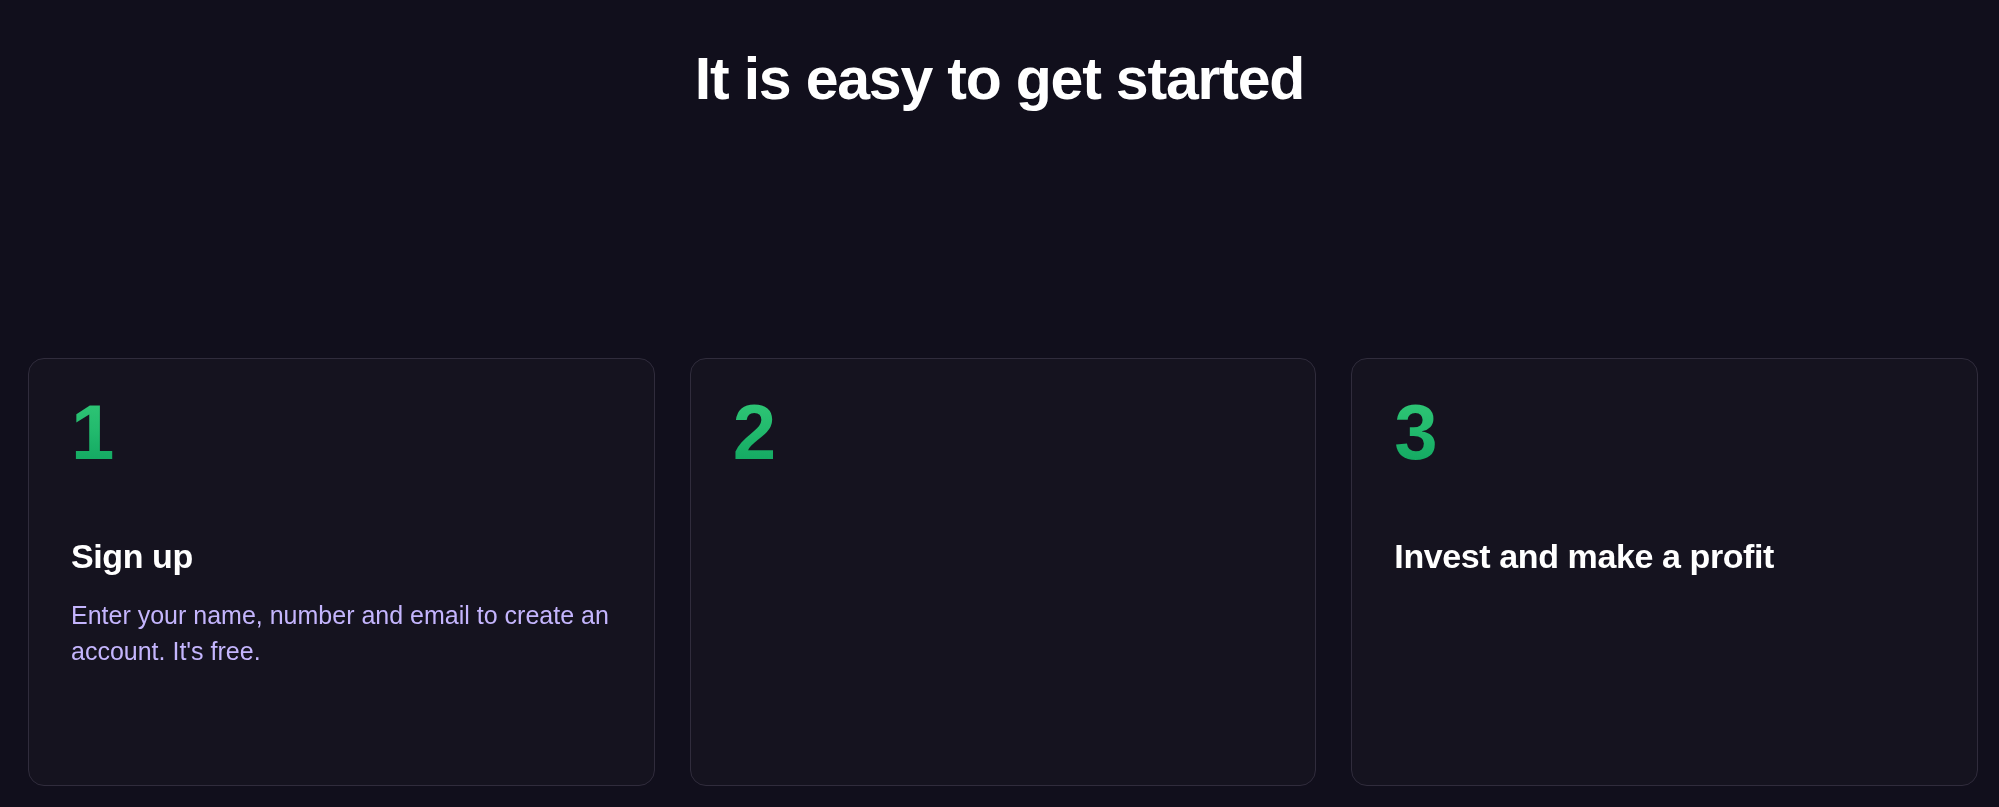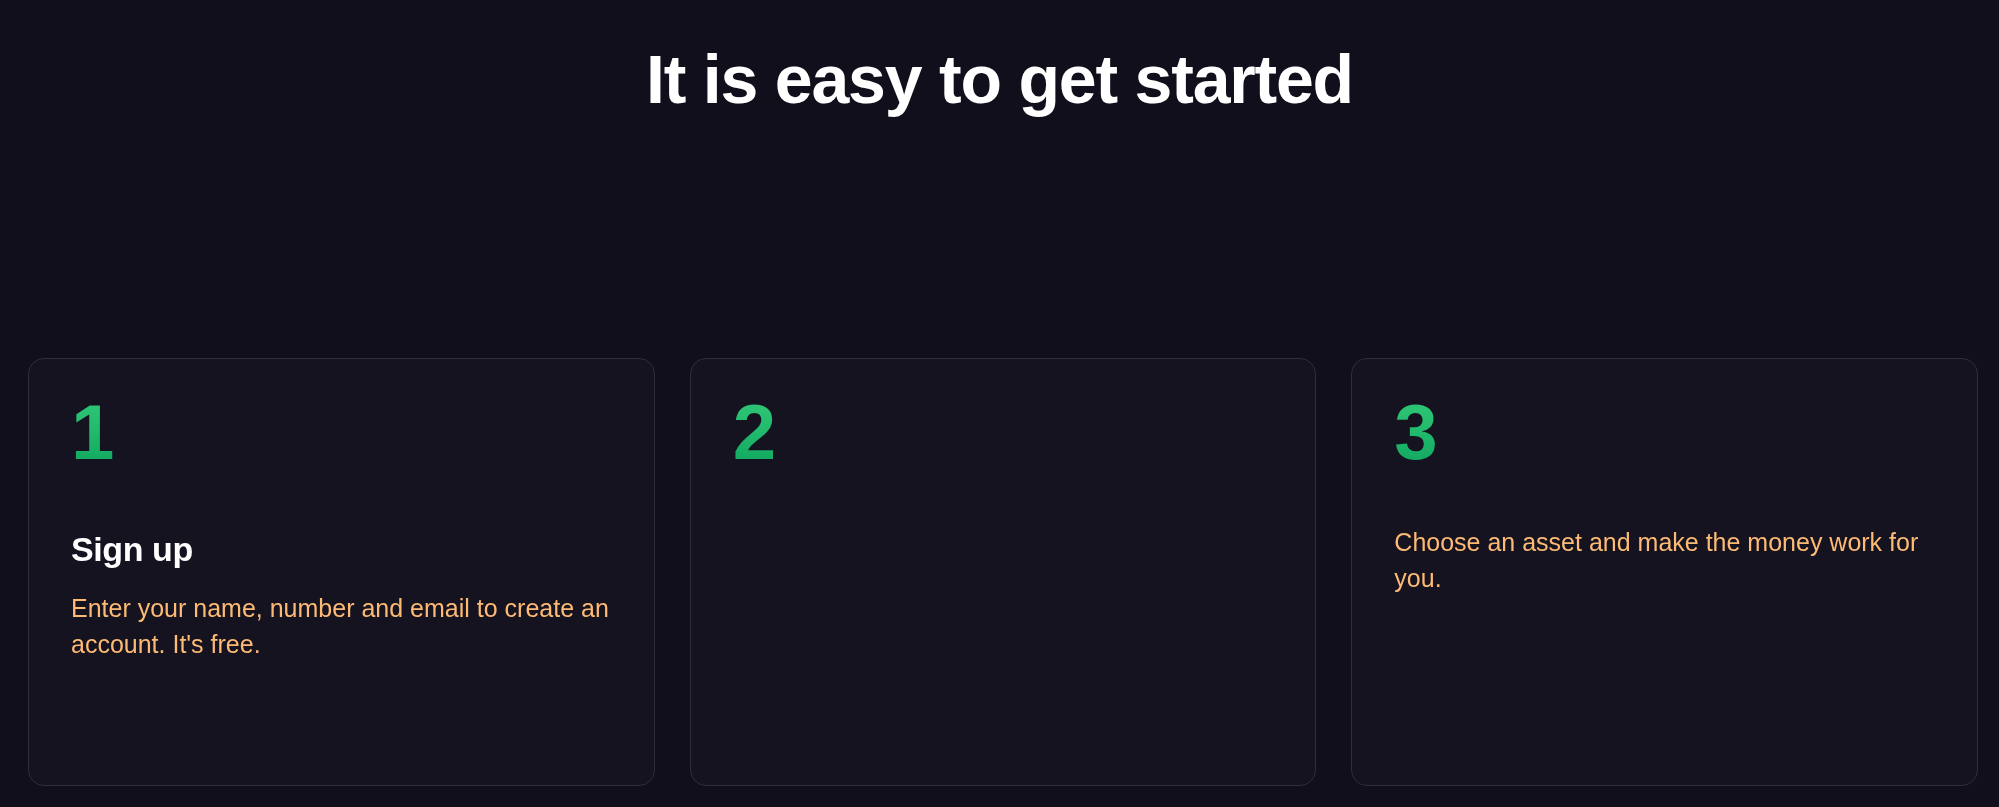--- a/index.html
+++ b/index.html
@@ -31,21 +31,21 @@
     top: 0;
     width: 1999px;
     height: 160px;
     display: flex;
     align-items: center;
     justify-content: center;
   }
   .headline {
     margin: 0;
     font-family: "Liberation Sans", sans-serif;
-    font-size: 68px;
+    font-size: 59px;
     font-weight: 700;
     line-height: 1.05;
     letter-spacing: -1.2px;
     color: #ffffff;
     text-align: center;
     white-space: nowrap;
   }
 
   
   .cards {
@@ -82,37 +82,37 @@
     letter-spacing: -1px;
     margin: 0 0 54px 0;
     background: linear-gradient(180deg, #32c877 0%, #23bb6e 45%, #0fa45f 100%);
     -webkit-background-clip: text;
     background-clip: text;
     color: transparent;
     -webkit-text-fill-color: transparent;
   }
 
   .card-title {
-    margin: 4px 0 22px 0;
+    margin: 11px 0 22px 0;
     font-family: "Liberation Sans", sans-serif;
     font-size: 34px;
     font-weight: 700;
     line-height: 1.18;
     letter-spacing: -0.4px;
     color: #ffffff;
     white-space: nowrap;
   }
 
   .card-desc {
     margin: 0;
     font-family: "Liberation Sans", sans-serif;
     font-size: 25px;
     font-weight: 400;
     line-height: 1.42;
-    color: #fdba74;
+    color: #c4b5fd;
     max-width: 100%;
   }
 </style>
 </head>
 <body>
 
 <div class="page">
 
   <div class="headline-wrap">
     <h1 class="headline">It is easy to get started</h1>
@@ -125,17 +125,17 @@
       <div class="card-title">Sign up</div>
       <div class="card-desc">Enter your name, number and email to create an account. It's free.</div>
     </div>
 
     <div class="card">
       <div class="card-number">2</div>
     </div>
 
     <div class="card">
       <div class="card-number">3</div>
-      <div class="card-desc">Choose an asset and make the money work for you.</div>
+      <div class="card-title">Invest and make a profit</div>
     </div>
 
   </div>
 </div>
 
 </body></html>

